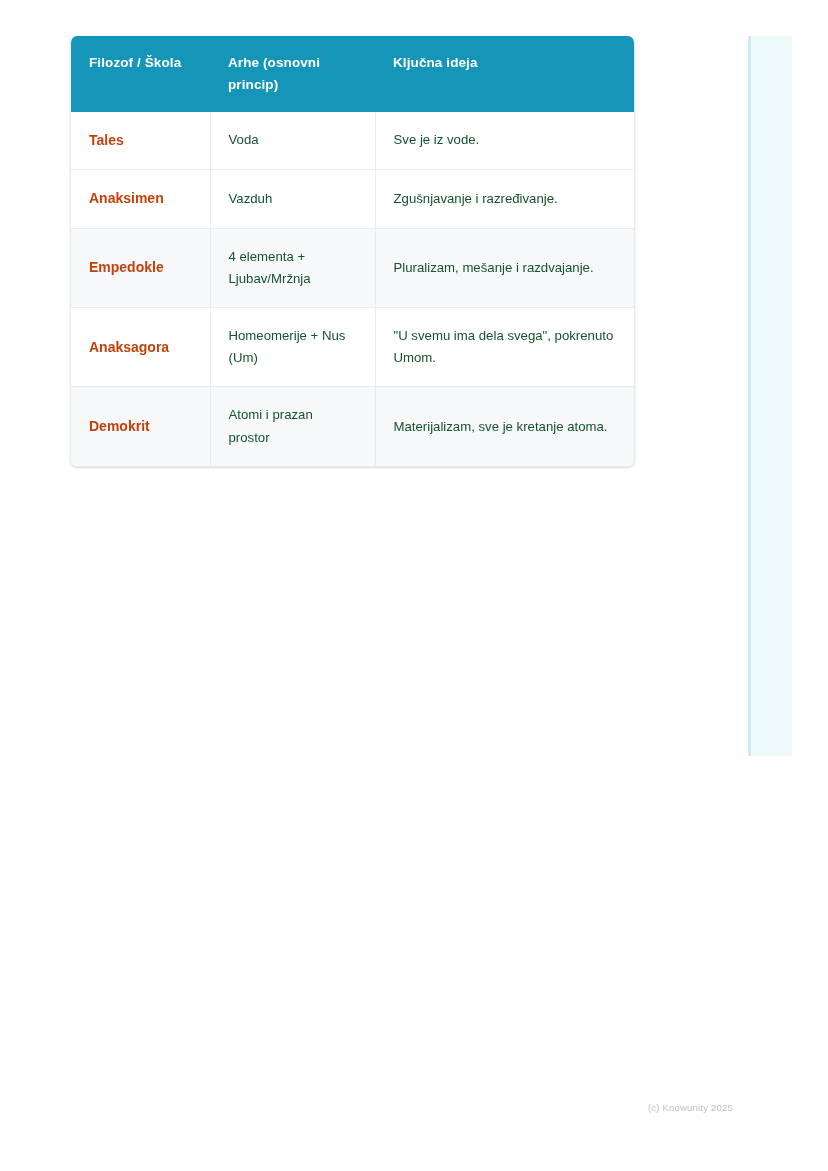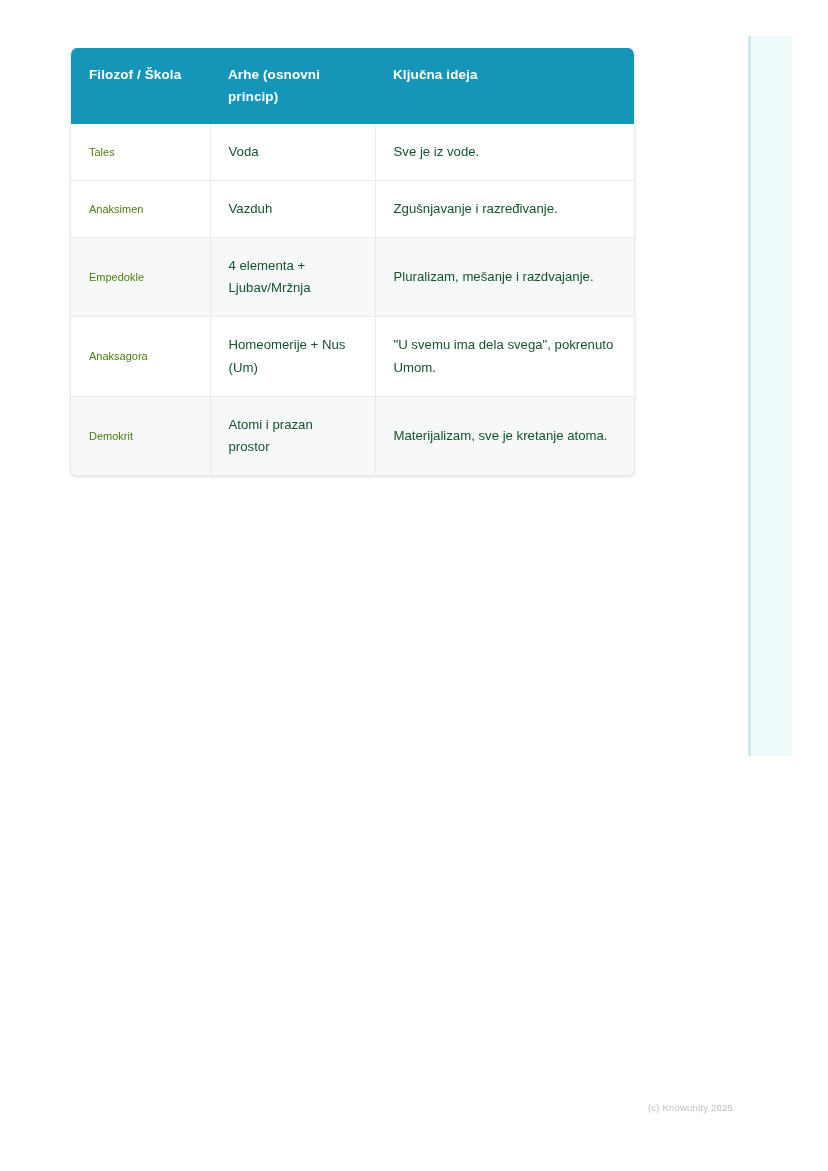--- a/index.html
+++ b/index.html
@@ -32,21 +32,21 @@
     height: 720px;
     background: #effafb;
     border-left: 3px solid #cfe9ef;
     box-sizing: border-box;
   }
 
   
   .table-wrap {
     position: absolute;
     left: 70px;
-    top: 48px;
+    top: 36px;
     width: 563px;
     border-radius: 7px;
     overflow: hidden;
     box-shadow: 0 1px 3px rgba(16,24,40,0.10), 0 1px 1px rgba(16,24,40,0.05);
     background: #ffffff;
   }
 
   table.phil {
     border-collapse: collapse;
     width: 563px;
@@ -80,23 +80,23 @@
     vertical-align: middle;
     line-height: 1.68;
     border-bottom: 1px solid #e9ecef;
     border-right: 1px solid #e9ecef;
     background: transparent;
   }
   table.phil tbody td:last-child { border-right: none; }
   table.phil tbody tr:last-child td { border-bottom: none; }
 
   table.phil tbody td.name {
-    font-weight: normal;
-    color: #4d7c0f;
-    font-size: 11px;
+    font-weight: bold;
+    color: #c2410c;
+    font-size: 14px;
   }
 
   table.phil tbody tr.alt td {
     background: #f7f8f9;
   }
 
   
   .table-wrap {
     border: 1px solid #e9ecef;
     border-top: none;

